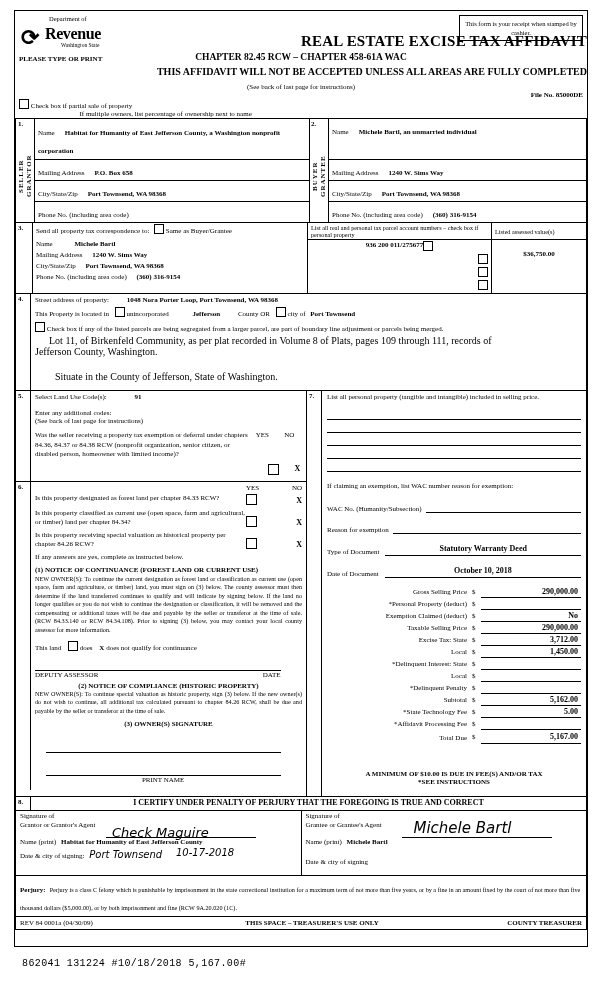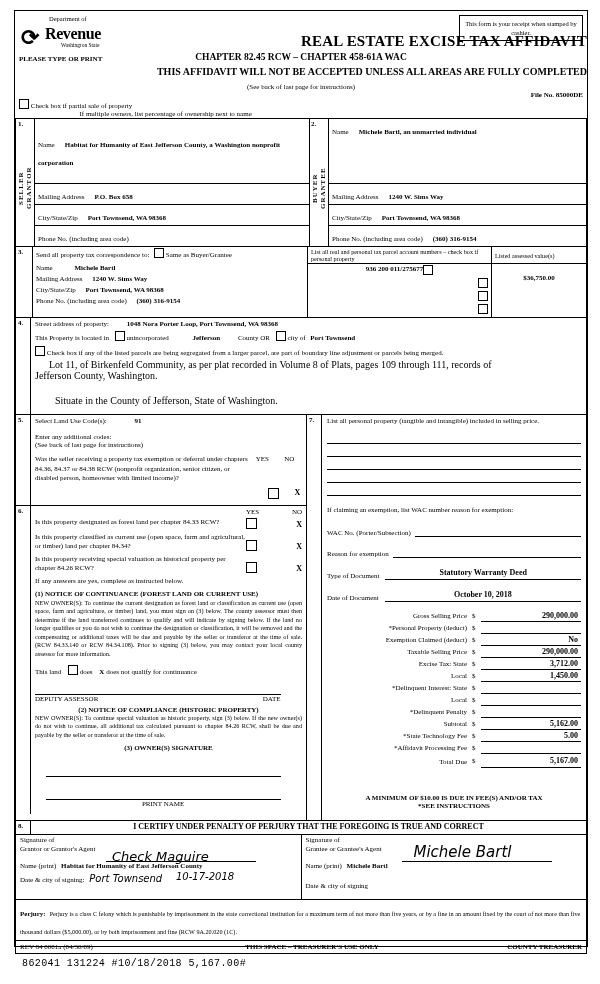--- a/index.html
+++ b/index.html
@@ -65,21 +65,21 @@
       <div style="width:52%;text-align:center;">If multiple owners, list percentage of ownership next to name</div>
     </div>
 
     <table style="width:100%;" class="bord">
       <tbody>
           <tr>
         <td rowspan="4" style="width:14px;border-right:1px solid #000;position:relative;">
           <div class="cellnum">1.</div>
           <div class="vert" style="height:72px;margin:10px auto 0 auto;">SELLER GRANTOR</div>
         </td>
-        <td style="width:268px;border-right:1px solid #000;padding:14px 3px;height:26px;vertical-align:top;">
+        <td style="width:268px;border-right:1px solid #000;padding:2px 3px;height:26px;vertical-align:top;">
           <span class="small">Name</span>
           <span class="small bld" style="margin-left:6px;">Habitat for Humanity of East Jefferson County, a Washington nonprofit corporation</span>
         </td>
         <td rowspan="4" style="width:14px;border-right:1px solid #000;position:relative;">
           <div class="cellnum" style="left:1px;">2.</div>
           <div class="vert" style="height:72px;margin:10px auto 0 auto;">BUYER GRANTEE</div>
         </td>
         <td style="padding:1px 3px;vertical-align:top;">
           <span class="small">Name</span>
           <span class="small bld" style="margin-left:6px;">Michele Bartl, an unmarried individual</span>
@@ -311,21 +311,21 @@
           <div style="flex:1;padding:2px 5px;">
             <div class="small" style="line-height:9.5px;">List all personal property (tangible and intangible) included in selling price.</div>
             <div style="height:11px;border-bottom:1px solid #000;margin-top:5px;"></div>
             <div style="height:12px;border-bottom:1px solid #000;"></div>
             <div style="height:12px;border-bottom:1px solid #000;"></div>
             <div style="height:12px;border-bottom:1px solid #000;"></div>
             <div style="height:12px;border-bottom:1px solid #000;"></div>
 
             <div class="small" style="margin-top:10px;">If claiming an exemption, list WAC number reason for exemption:</div>
             <div style="display:flex;align-items:flex-end;margin-top:12px;">
-              <span class="small">WAC No. (Porter/Subsection)</span>
+              <span class="small">WAC No. (Humanity/Subsection)</span>
               <span style="flex:1;border-bottom:1px solid #000;height:10px;margin-left:4px;"></span>
             </div>
             <div style="display:flex;align-items:flex-end;margin-top:10px;">
               <span class="small">Reason for exemption</span>
               <span style="flex:1;border-bottom:1px solid #000;height:10px;margin-left:4px;"></span>
             </div>
             <div style="display:flex;align-items:flex-end;margin-top:10px;">
               <span class="small">Type of Document</span>
               <span style="flex:1;border-bottom:1px solid #000;height:11px;margin-left:6px;font-size:8px;font-weight:bold;text-align:center;">Statutory Warranty Deed</span>
             </div>

